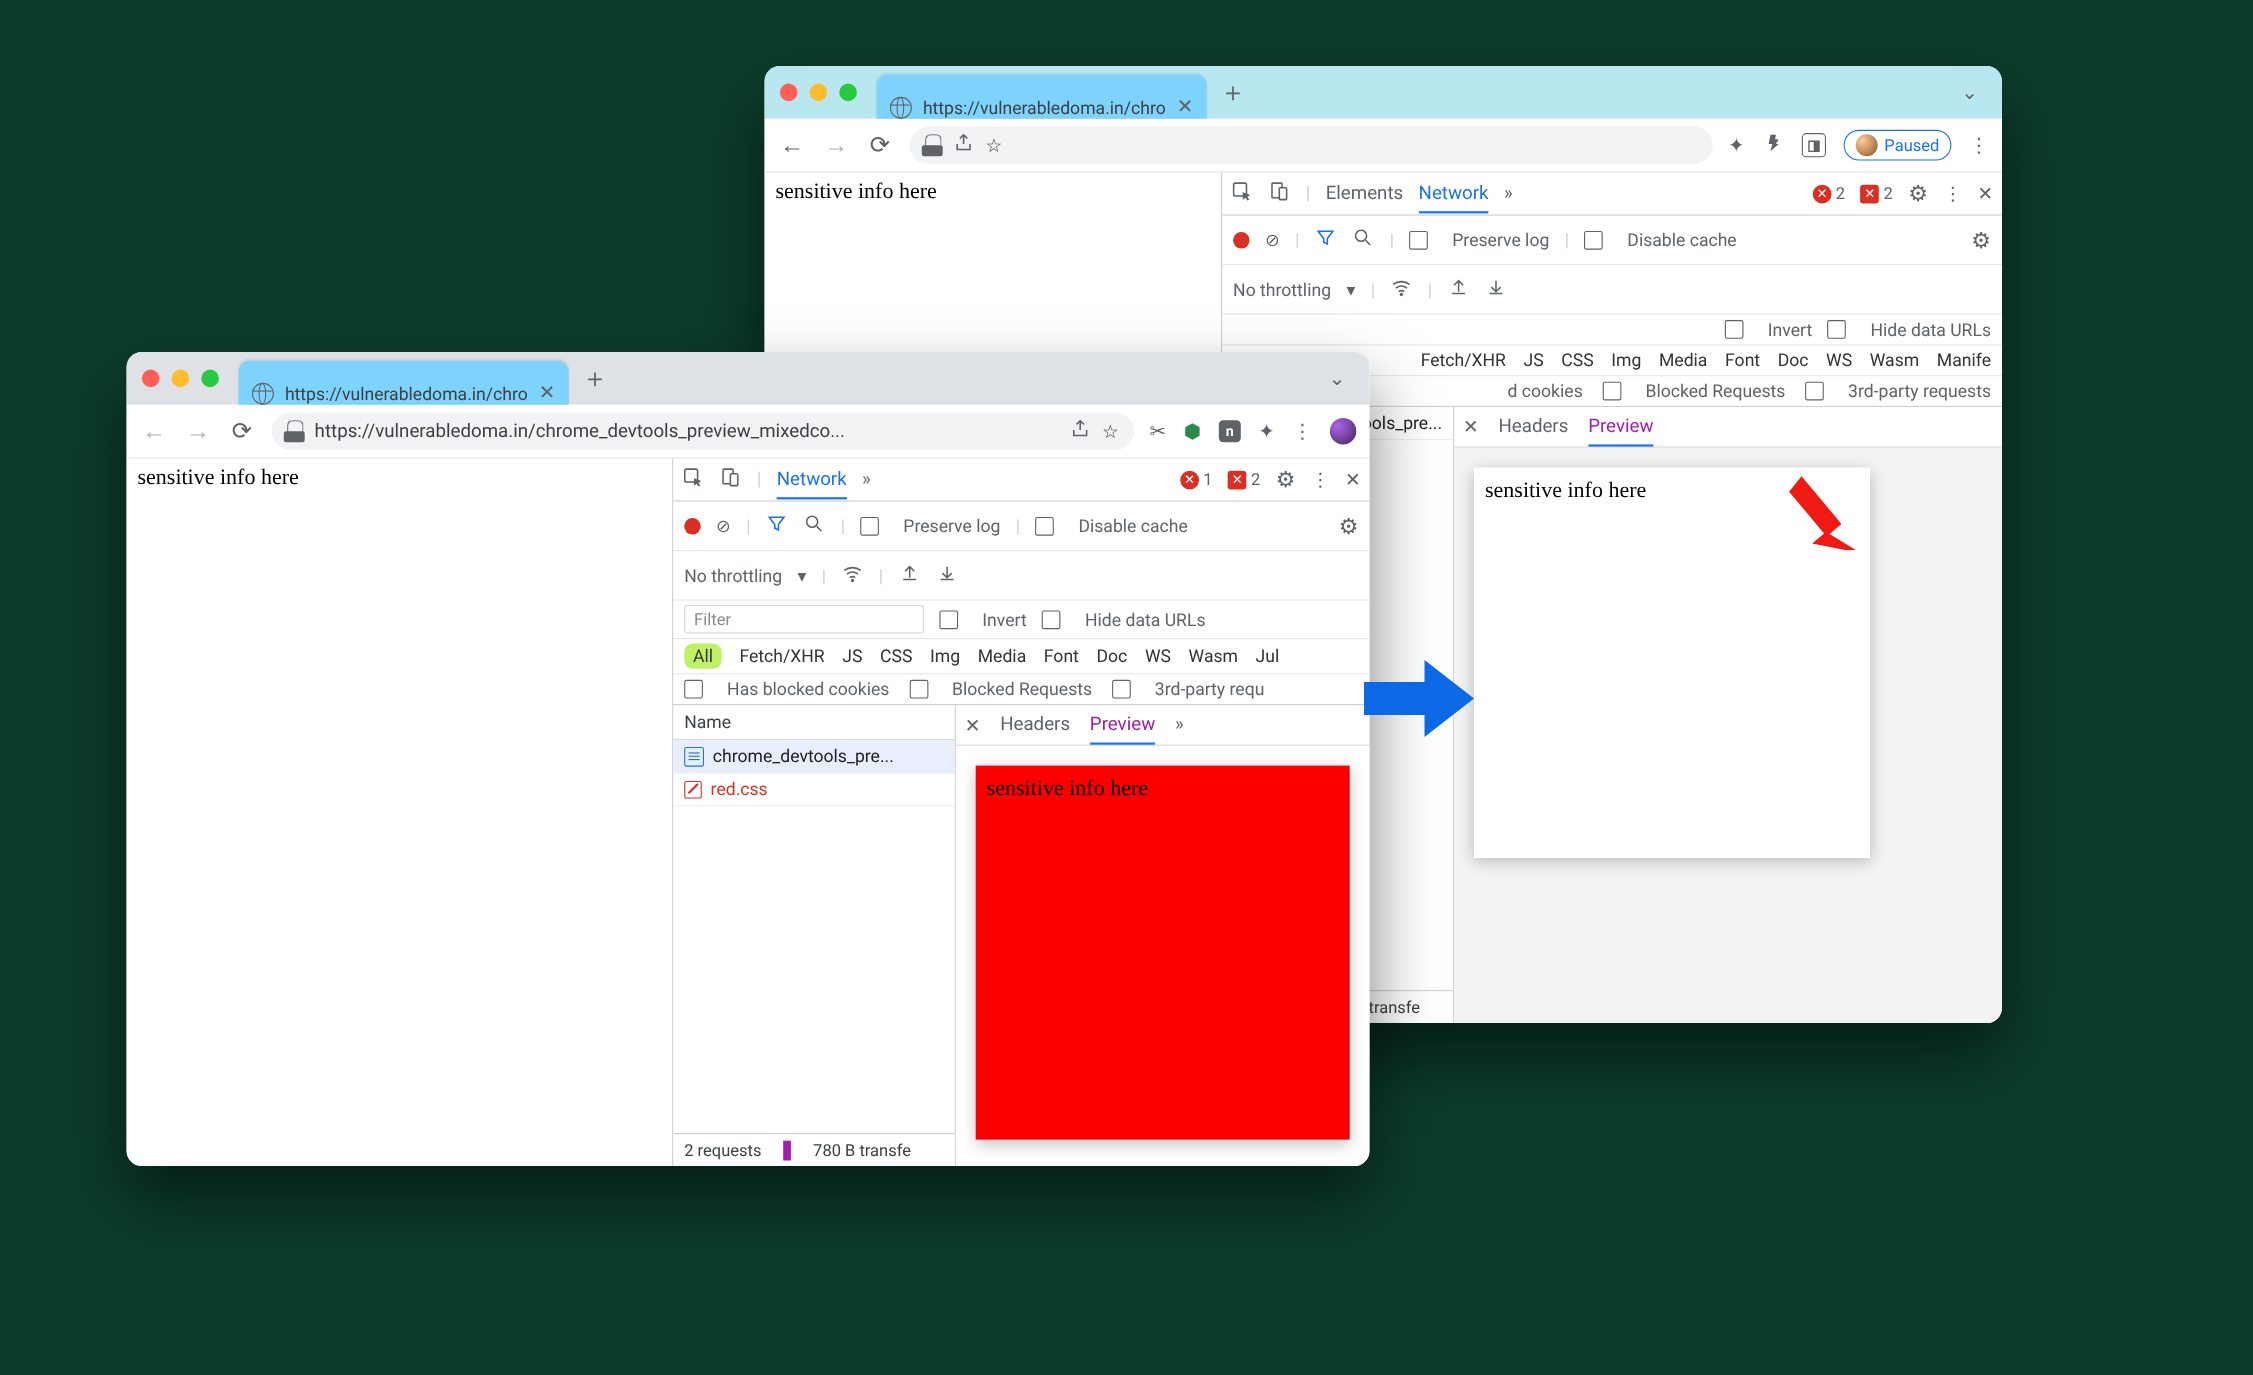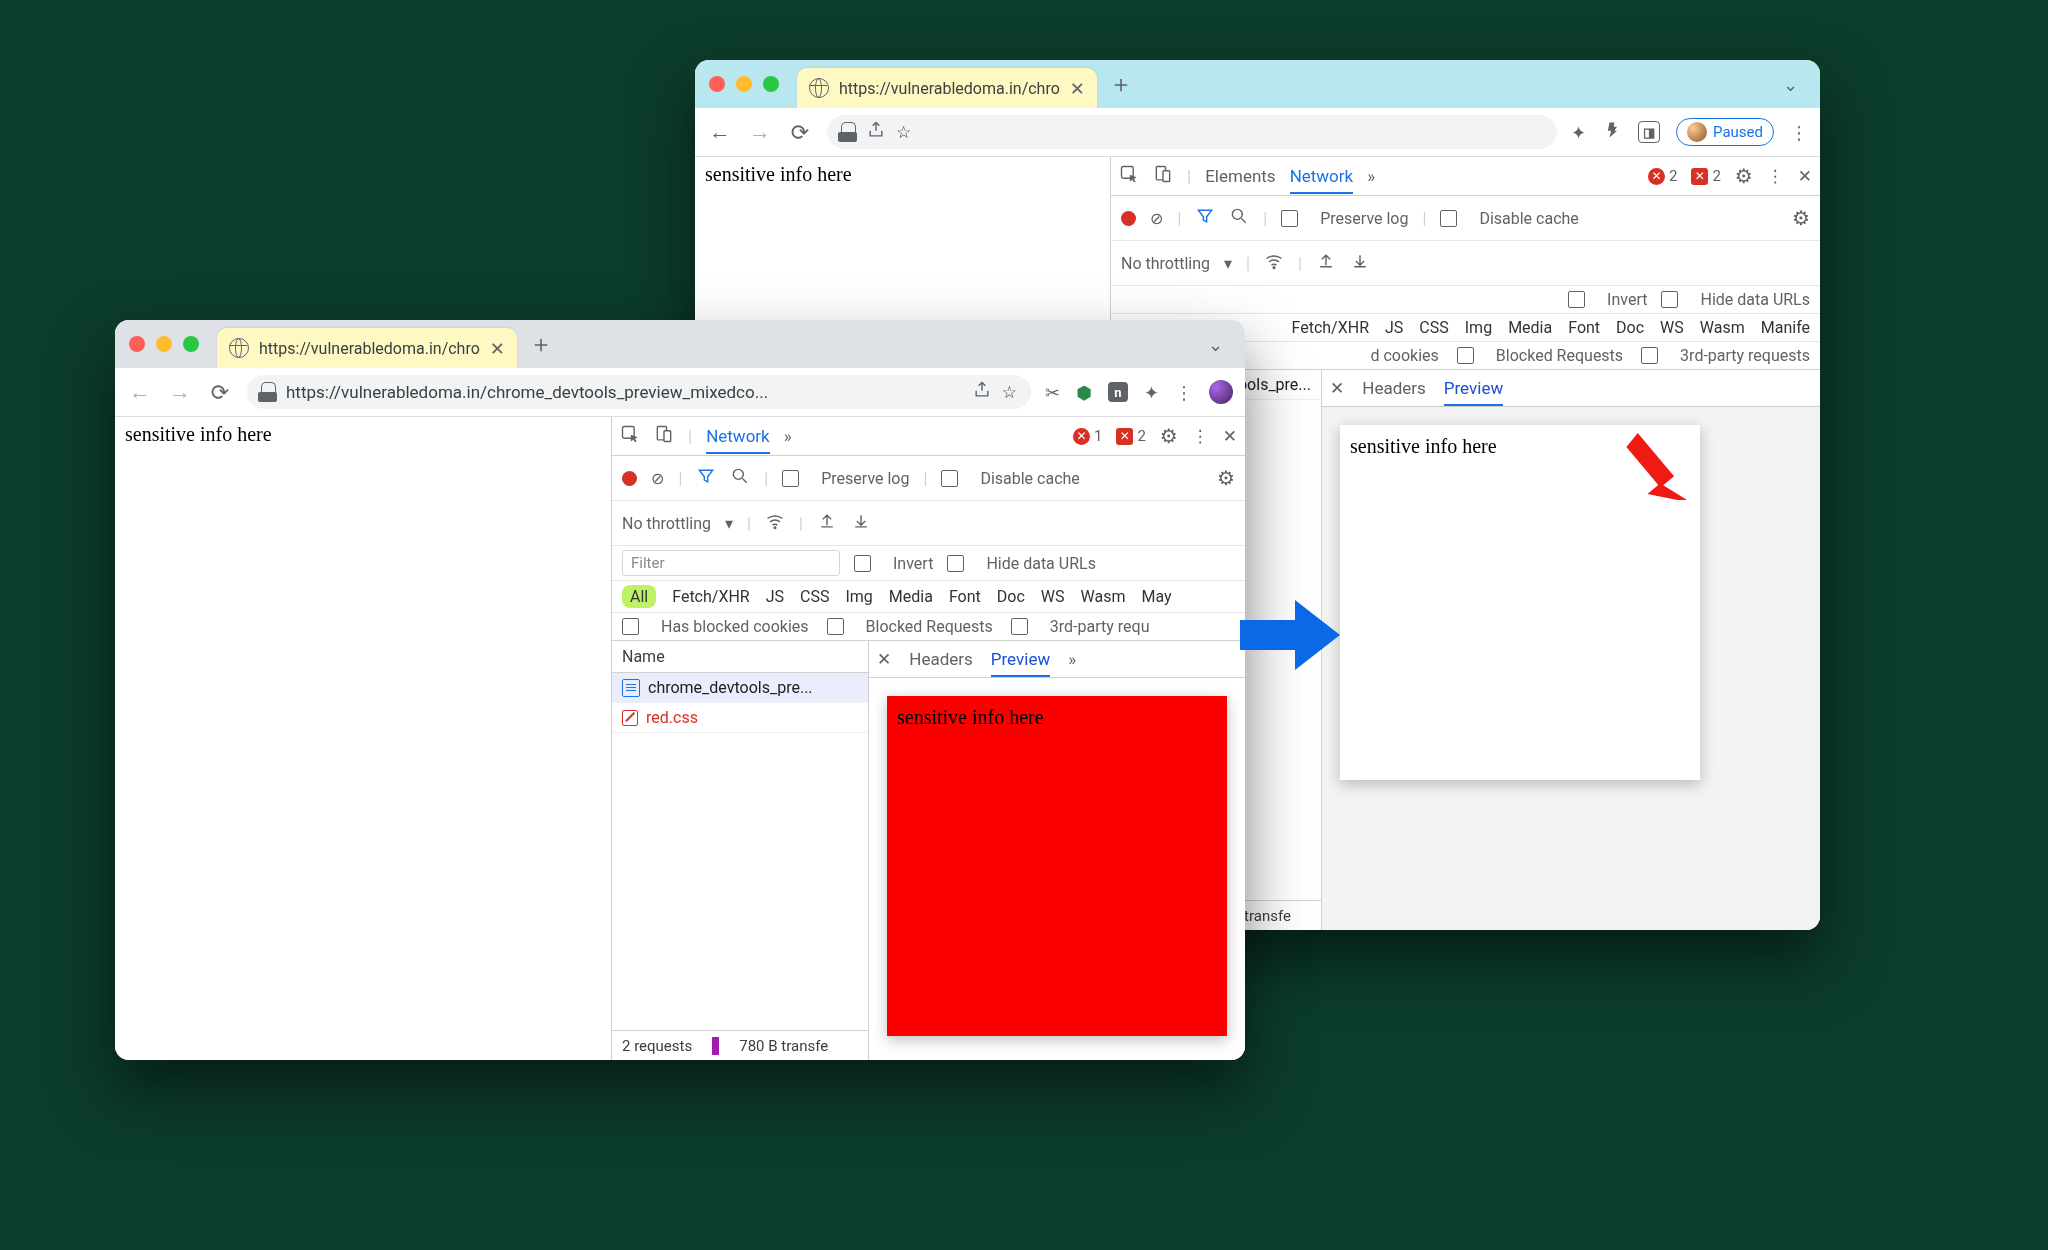--- a/index.html
+++ b/index.html
@@ -5,21 +5,21 @@
 html,body{margin:0;padding:0;background:#0c3c2a;width:2048px;height:1250px;font-family:-apple-system,BlinkMacSystemFont,"Segoe UI",Roboto,Helvetica,Arial,sans-serif;font-size:18px;color:#202124;overflow:hidden}
 .win{position:absolute;background:#fff;border-radius:14px;box-shadow:0 30px 60px rgba(0,0,0,.5);overflow:hidden}
 .winB{left:695px;top:60px;width:1125px;height:870px}
 .winA{left:115px;top:320px;width:1130px;height:740px}
 .titlebar{height:48px;display:flex;align-items:flex-end;padding:0 14px}
 .tbA{background:#dee1e6}
 .tbB{background:#b9e7f0}
 .traffic{display:flex;gap:11px;align-self:center;margin-right:18px}
 .tl{width:16px;height:16px;border-radius:50%}
 .red{background:#ff5f57}.yellow{background:#febc2e}.green{background:#28c840}
-.tab{background:#fef9c3;border-radius:10px 10px 0 0;height:40px;display:flex;align-items:center;padding:0 12px;gap:10px;min-width:260px;max-width:300px;box-shadow:0 -1px 2px rgba(0,0,0,.08)}
+.tab{background:#7dd3fc;border-radius:10px 10px 0 0;height:40px;display:flex;align-items:flex-end;padding:0 12px;gap:10px;min-width:260px;max-width:300px;box-shadow:0 -1px 2px rgba(0,0,0,.08)}
 .tab .ttitle{flex:1;white-space:nowrap;overflow:hidden;text-overflow:ellipsis;font-size:16px;color:#3c4043}
 .tab .x{color:#5f6368;font-size:18px}
 .globe{width:18px;height:18px;border:1.5px solid #5f6368;border-radius:50%;position:relative}
 .globe:before,.globe:after{content:"";position:absolute;border:1.5px solid #5f6368}
 .globe:before{left:5px;top:-1.5px;width:5px;height:18px;border-radius:50%}
 .globe:after{left:-1.5px;top:6px;width:18px;height:0;border-width:1.5px 0 0 0}
 .newtab{margin-left:12px;align-self:center;color:#5f6368;font-size:24px}
 .minbtnB{margin-left:auto;align-self:center;color:#5f6368;font-size:18px;margin-right:8px}
 .toolbar{height:48px;background:#fff;display:flex;align-items:center;padding:0 12px;gap:14px;border-bottom:1px solid #dadce0}
 .navbtn{color:#5f6368;font-size:22px;width:26px;text-align:center}
@@ -55,21 +55,21 @@
 .reqrow .docic:after{content:"";position:absolute;left:3px;top:4px;right:3px;height:1.5px;background:#1a73e8;box-shadow:0 3px 0 #1a73e8,0 6px 0 #1a73e8}
 .reqrow.sel{background:#e8eefc}
 .reqrow.err{color:#d93025}
 .reqrow .erric{width:14px;height:14px;border:1.5px solid #d93025;border-radius:2px;position:relative}
 .reqrow .erric:after{content:"";position:absolute;left:1px;top:5px;right:1px;height:1.5px;background:#d93025;transform:rotate(-45deg)}
 .status{border-top:1px solid #d0d0d0;padding:6px 10px;font-size:15px;color:#3c4043;display:flex;gap:20px}
 .status span{border-right:7px solid #a21caf;padding-right:20px}
 .status span:last-child{border:none}
 .detail{flex:1;display:flex;flex-direction:column}
 .dtabs{display:flex;align-items:center;border-bottom:1px solid #d0d0d0;height:36px;padding:0 8px;gap:18px;color:#5f6368;font-size:17px}
-.dtabs .act{color:#1d4ed8;border-bottom:2.5px solid #1a73e8;padding-bottom:6px;margin-bottom:-7px}
+.dtabs .act{color:#a21caf;border-bottom:2.5px solid #1a73e8;padding-bottom:6px;margin-bottom:-7px}
 .preview{flex:1;padding:18px;background:#f3f3f3}
 .pv-box{background:#fff;box-shadow:0 4px 14px rgba(0,0,0,.25);font-family:"Times New Roman",serif;font-size:20px;padding:10px;color:#000}
 .pv-red{background:#fb0000}
 .arrow-blue{position:absolute;left:1240px;top:600px;width:100px;height:70px;z-index:5}
 .arrow-blue svg{width:100%;height:100%}
 .arrow-red{position:absolute;left:1625px;top:430px;width:70px;height:70px;z-index:6}
 .arrow-red svg{width:100%;height:100%}
 .ext-n{width:20px;height:20px;background:#5f6368;border-radius:4px;color:#fff;font-size:13px;display:inline-flex;align-items:center;justify-content:center;font-weight:bold}
 .gear{font-size:20px}
 .spacer{flex:1}
@@ -368,21 +368,21 @@
         <span class="sel">All</span>
         <span>Fetch/XHR</span>
         <span>JS</span>
         <span>CSS</span>
         <span>Img</span>
         <span>Media</span>
         <span>Font</span>
         <span>Doc</span>
         <span>WS</span>
         <span>Wasm</span>
-        <span>May</span>
+        <span>Jul</span>
       </div>
       <div class="dt-cookies">
         <span class="chk">
             <span class="box"></span>
             <span>Has blocked cookies</span>
           </span>
         <span class="chk">
             <span class="box"></span>
             <span>Blocked Requests</span>
           </span>

